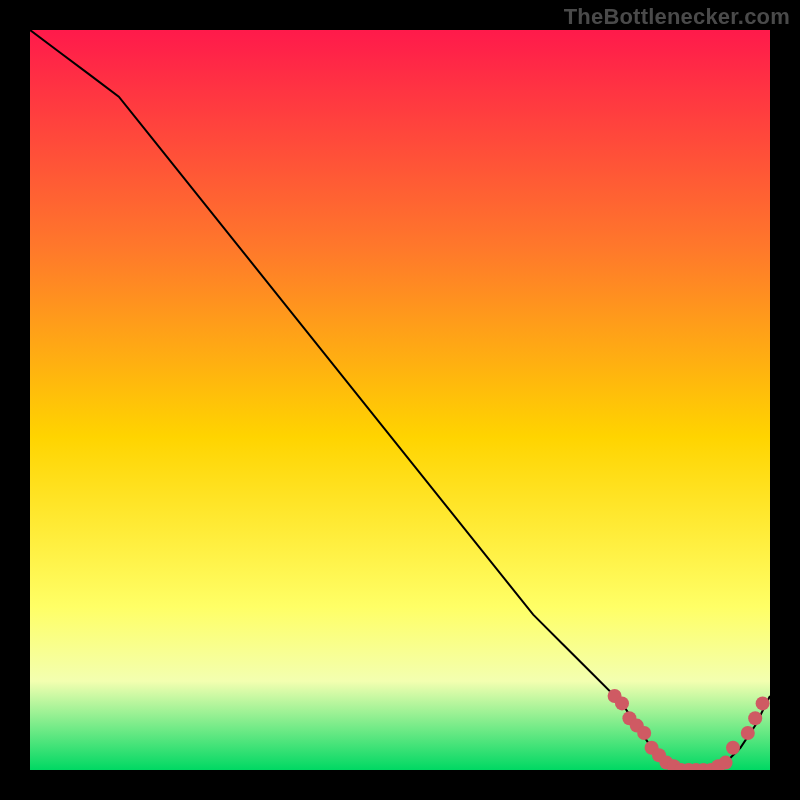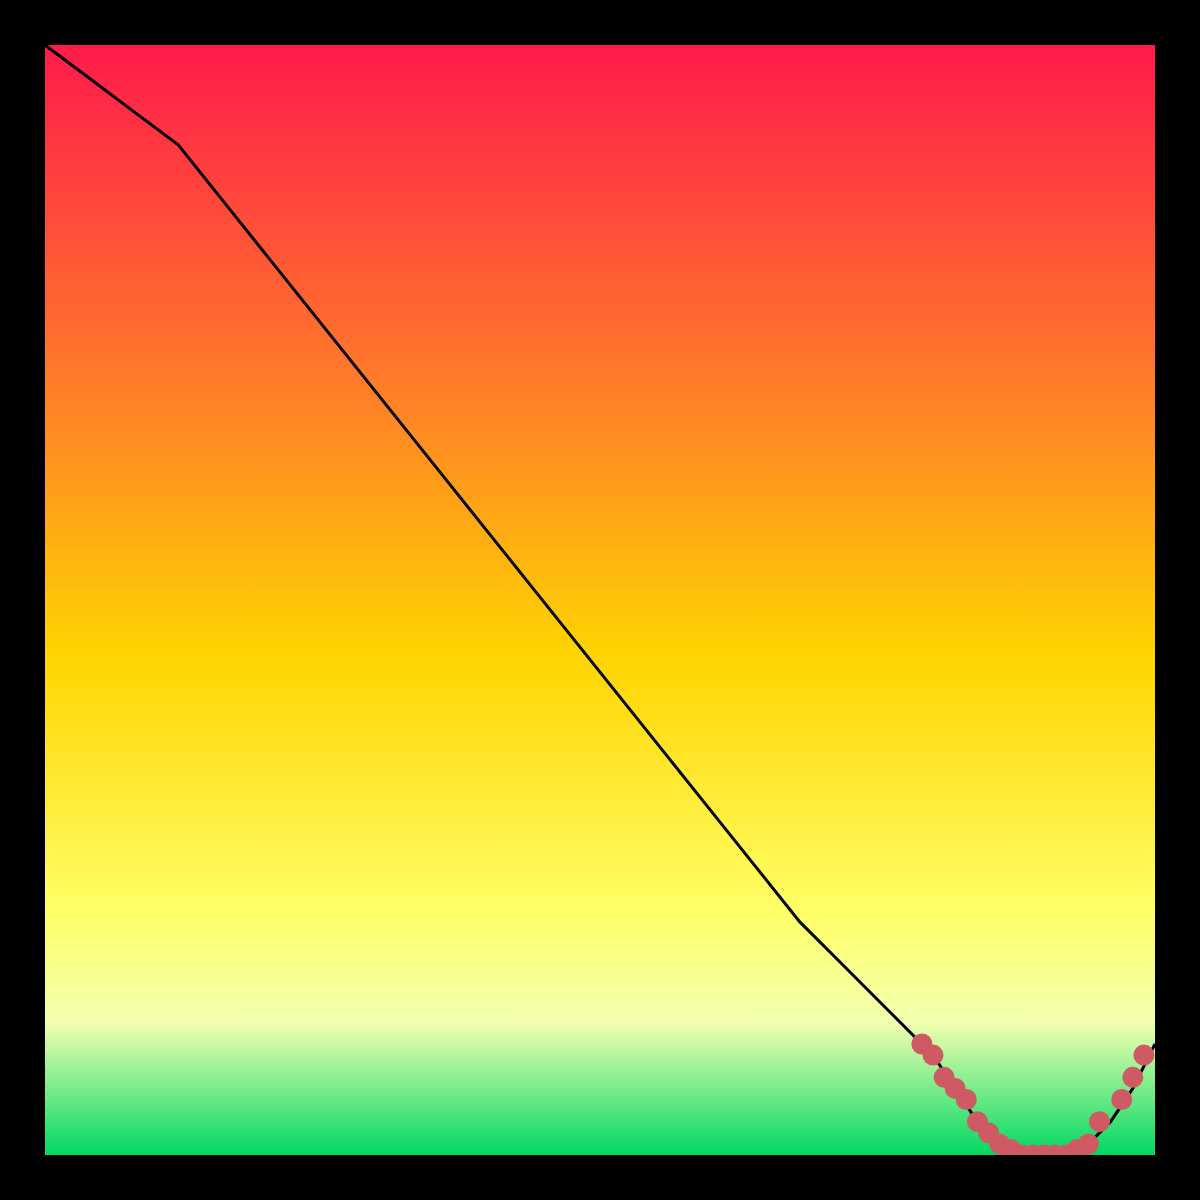--- a/index.html
+++ b/index.html
@@ -33,20 +33,21 @@
     top: 30px;
     width: 740px;
     height: 740px;
   }
   svg { display: block; }
 </style>
 </head>
 <body>
 
 <div class="frame">
+  <div class="watermark">TheBottlenecker.com</div>
 
   <div class="plot">
     <svg id="chart-svg" width="740" height="740" viewBox="0 0 740 740">
       <defs>
         <linearGradient id="bg-grad" x1="0" y1="0" x2="0" y2="1">
           <stop id="g0" offset="0%" stop-color="#ff1a4b"></stop>
           <stop id="g1" offset="30%" stop-color="#ff7a2a"></stop>
           <stop id="g2" offset="55%" stop-color="#ffd400"></stop>
           <stop id="g3" offset="78%" stop-color="#ffff66"></stop>
           <stop id="g4" offset="88%" stop-color="#f3ffb0"></stop>

